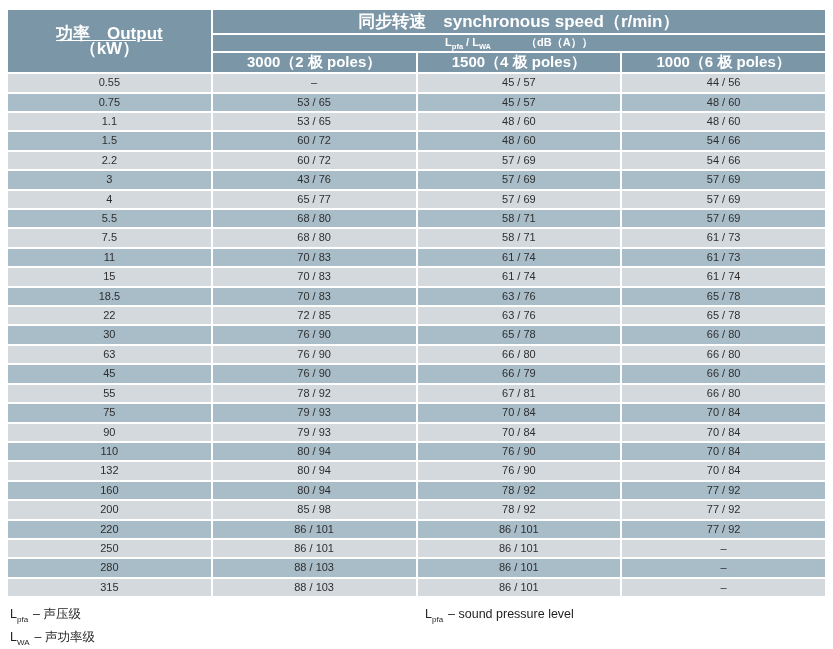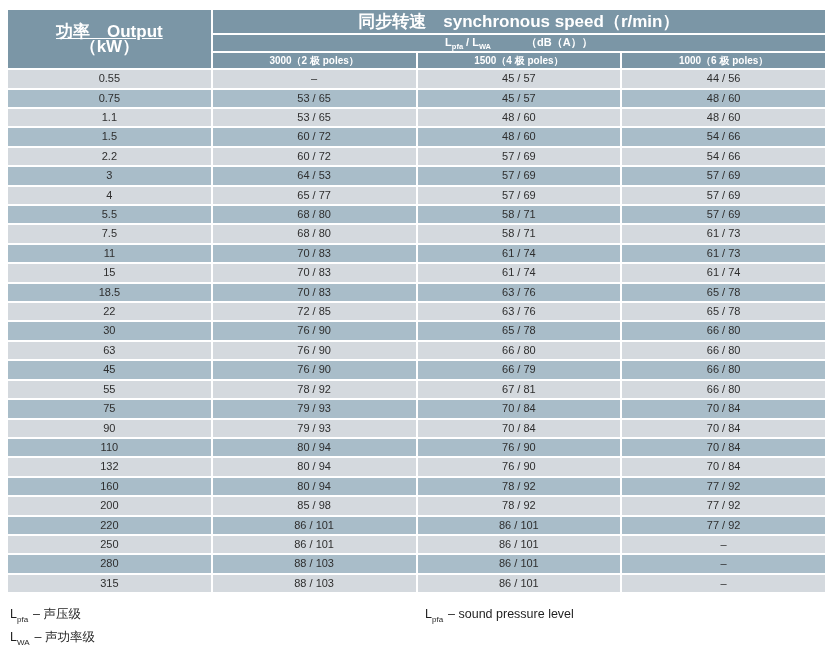--- a/index.html
+++ b/index.html
@@ -29,21 +29,21 @@
     border-bottom:2px solid var(--grid);
     padding:0;
   }
   thead th{
     background:var(--header_bg);
     color:var(--header_text);
     font-weight:bold;font-size:17px;
   }
   th.speed-th{height:19px;}
   th.formula-th{height:16px;font-size:11px;margin-top:32px;}
-  th.pole-th{height:17px;font-size:10px;}
+  th.pole-th{height:17px;font-size:15px;}
   th.output-th .l1{display:block;line-height:15px;text-decoration:underline;}
   th.output-th .l2{display:block;line-height:15px;text-align:center;}
   .formula sub{font-size:7.5px;}
   .formula .sep{margin:0 3px;}
   .unit{margin-left:32px;}
   tbody td{
     height:17.4px;font-size:11px;color:var(--data_text);
     line-height:17.4px;
   }
   tbody tr:nth-child(odd) td{background:var(--row_light);}
@@ -109,21 +109,21 @@
           <td>54 / 66</td>
         </tr>
         <tr>
           <td>2.2</td>
           <td>60 / 72</td>
           <td>57 / 69</td>
           <td>54 / 66</td>
         </tr>
         <tr>
           <td>3</td>
-          <td>64 / 53</td>
+          <td>43 / 76</td>
           <td>57 / 69</td>
           <td>57 / 69</td>
         </tr>
         <tr>
           <td>4</td>
           <td>65 / 77</td>
           <td>57 / 69</td>
           <td>57 / 69</td>
         </tr>
         <tr>

